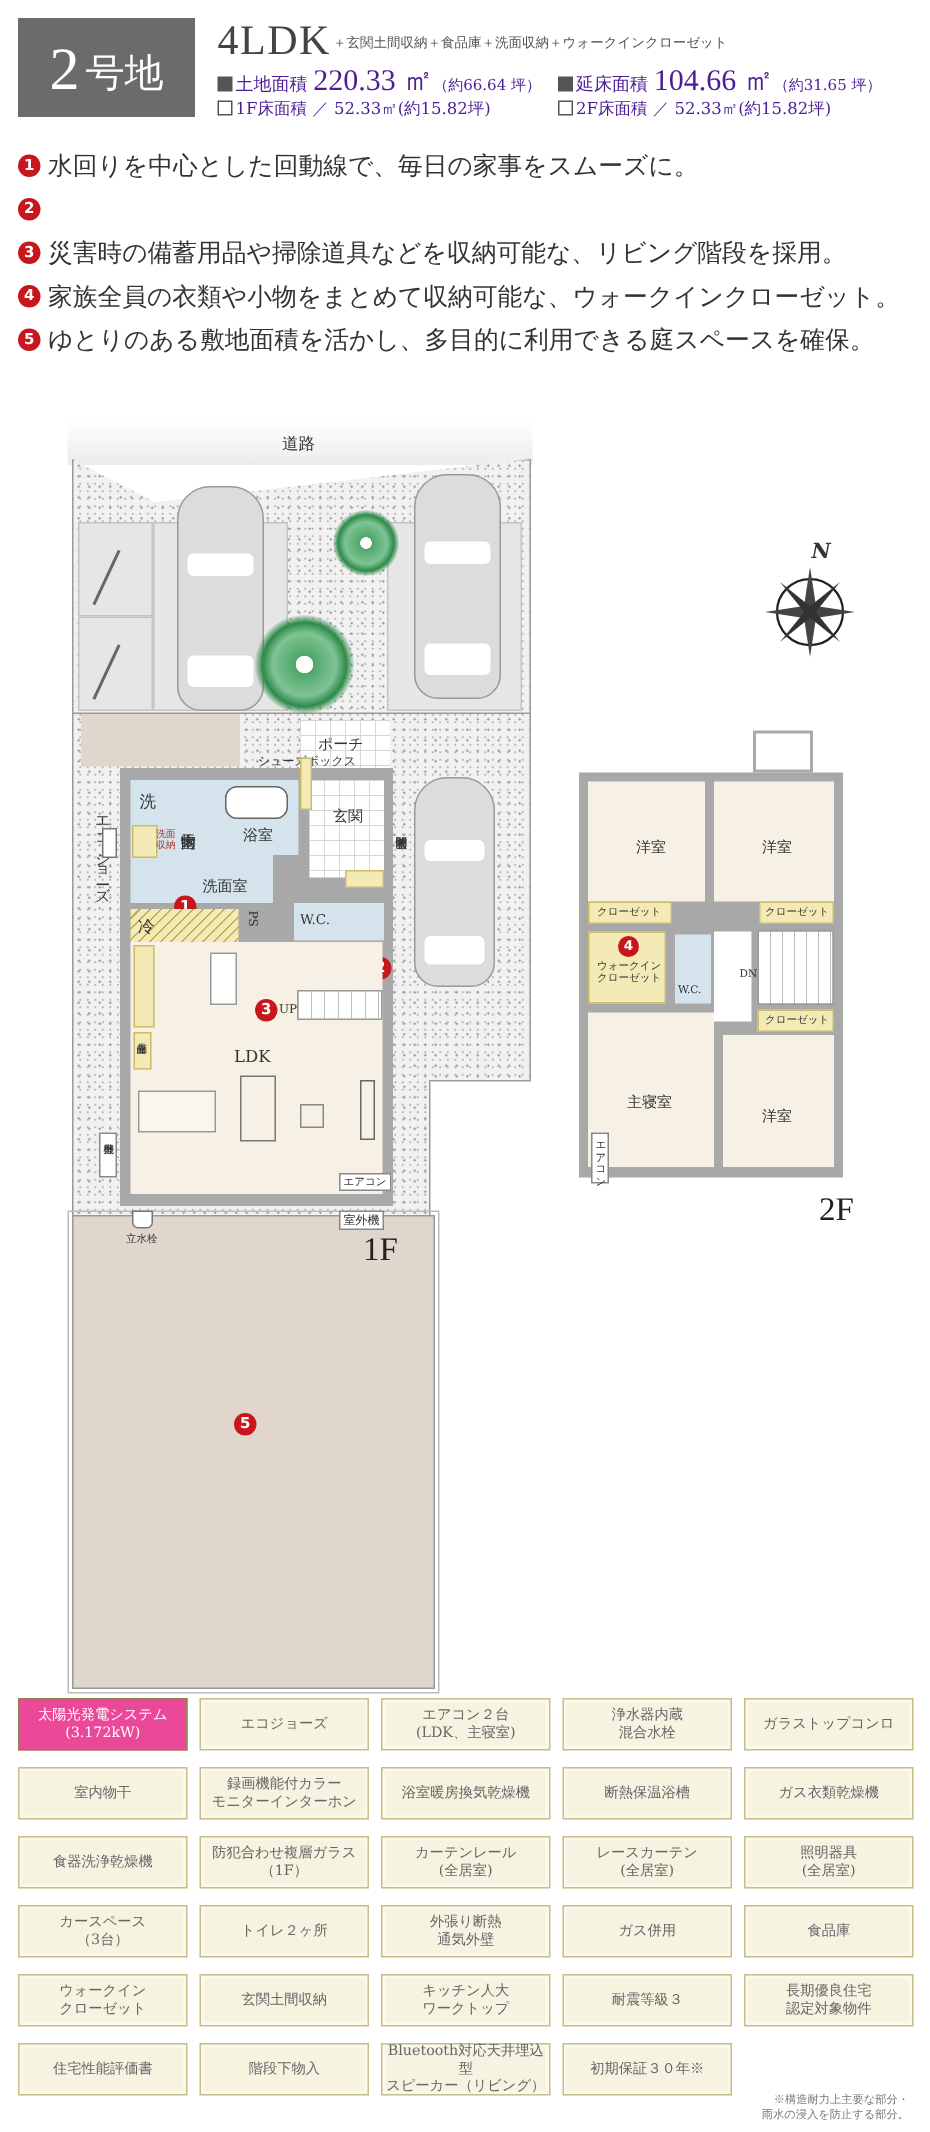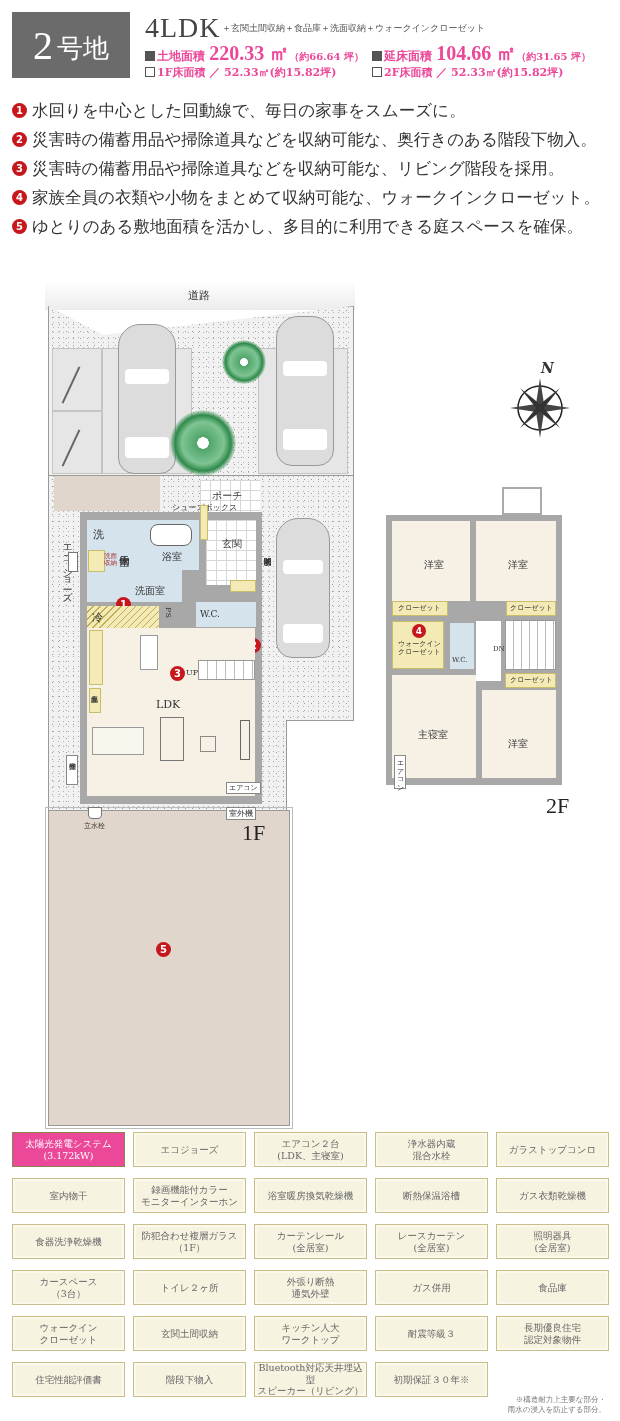--- a/index.html
+++ b/index.html
@@ -5,21 +5,21 @@
   * { box-sizing: border-box; margin: 0; padding: 0; }
   body { width: 620px; height: 1421px; background: #fff; font-family: "DejaVu Serif", "Liberation Serif", serif; color: #333; position: relative; overflow: hidden; }
   .abs { position: absolute; }
 
   
   .lot-badge { left: 12px; top: 12px; width: 118px; height: 66px; background: #6b6b6b; color: #fff; display: flex; align-items: center; justify-content: center; }
   .lot-badge .num { font-size: 40px; font-family: "Liberation Serif", serif; }
   .lot-badge .suffix { font-size: 26px; margin-left: 4px; margin-top: 6px; }
   .hdr-type { left: 145px; top: 12px; font-size: 28px; font-family: "Liberation Serif", serif; color: #444; letter-spacing: 1px; }
   .hdr-extras { left: 222px; top: 22px; font-size: 9px; color: #555; }
-  .hdr-row { font-size: 12px; color: #ec4899; white-space: nowrap; font-weight: bold; }
+  .hdr-row { font-size: 12px; color: #4c1d95; white-space: nowrap; }
   .hdr-row .big { font-size: 20px; font-family: "Liberation Serif", serif; }
   .hdr-row .sm { font-size: 10px; }
   .sq-filled { display: inline-block; width: 10px; height: 10px; background: #555; margin-right: 2px; vertical-align: -1px; }
   .sq-empty { display: inline-block; width: 10px; height: 10px; border: 1px solid #555; margin-right: 2px; vertical-align: -1px; }
 
   
   .features { left: 12px; top: 96px; }
   .feature { display: flex; align-items: center; height: 29px; font-size: 16.5px; color: #333; white-space: nowrap; }
   .badge { display: inline-flex; align-items: center; justify-content: center; width: 15px; height: 15px; border-radius: 50%; background: #c8161d; color: #fff; font-size: 10px; font-family: "DejaVu Sans", sans-serif; font-weight: bold; margin-right: 5px; flex-shrink: 0; }
   .badge.sm { width: 14px; height: 14px; font-size: 9px; }
@@ -76,21 +76,20 @@
   <span class="sq-empty"></span><span>2F床面積 ／ 52.33㎡(約15.82坪)</span>
 </div>
 
 <div class="abs features">
   <div class="feature">
       <span class="badge">1</span>
       <span>水回りを中心とした回動線で、毎日の家事をスムーズに。</span>
     </div>
   <div class="feature">
       <span class="badge">2</span>
-      <span>災害時の備蓄用品や掃除道具などを収納可能な、奥行きのある階段下物入。</span>
     </div>
   <div class="feature">
       <span class="badge">3</span>
       <span>災害時の備蓄用品や掃除道具などを収納可能な、リビング階段を採用。</span>
     </div>
   <div class="feature">
       <span class="badge">4</span>
       <span>家族全員の衣類や小物をまとめて収納可能な、ウォークインクローゼット。</span>
     </div>
   <div class="feature">

